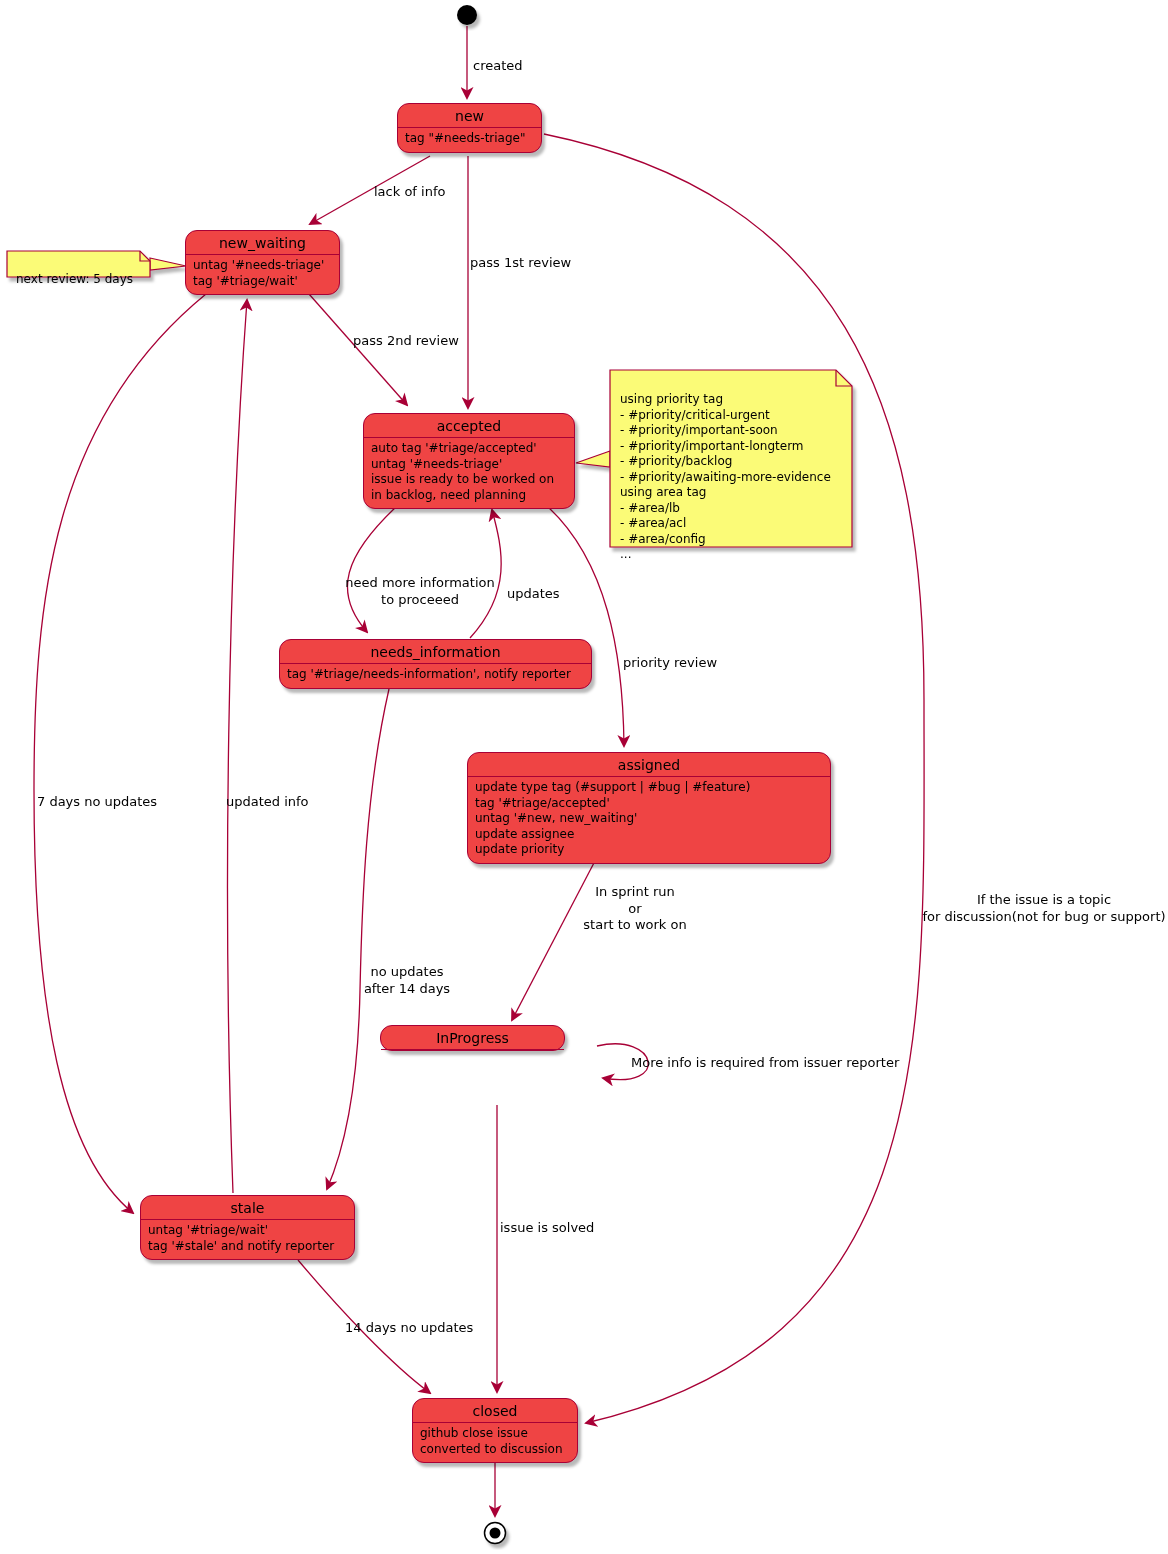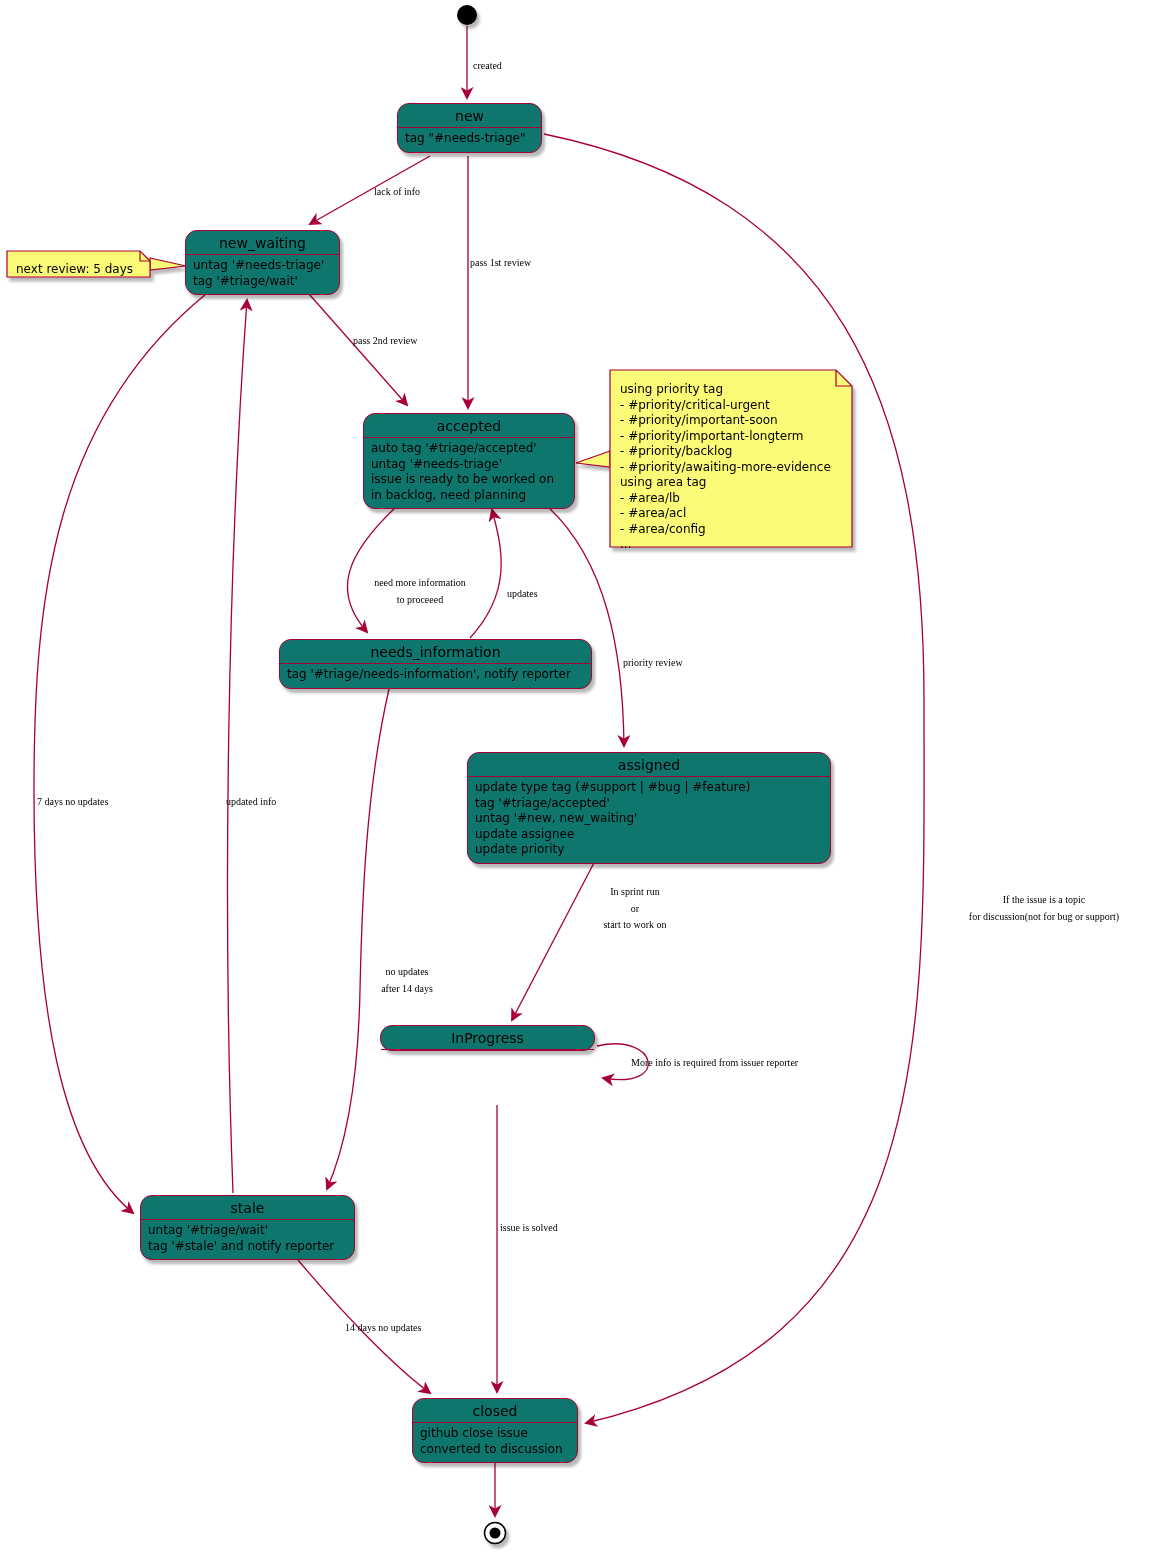--- a/index.html
+++ b/index.html
@@ -4,36 +4,36 @@
 <style>
   html,body { margin:0; padding:0; background:#ffffff; }
   .canvas {
     position:relative; width:1168px; height:1554px; background:#ffffff;
     font-family:"DejaVu Sans", sans-serif; color:#000;
     overflow:hidden;
   }
   .edges { position:absolute; left:0; top:0; width:1168px; height:1554px; }
   .state {
     position:absolute; box-sizing:border-box;
-    background:#0f766e; border:1.5px solid #A80036; border-radius:12px;
+    background:#ef4444; border:1.5px solid #A80036; border-radius:12px;
     box-shadow:3px 4px 3px rgba(0,0,0,0.28);
   }
   .state-title {
     font-size:14px; text-align:center; padding:4px 8px 3px;
     border-bottom:1px solid #A80036; white-space:pre;
   }
   .state-body {
     font-size:12px; line-height:15.5px; padding:3px 7px 5px; white-space:pre;
   }
   .note-text {
     position:absolute; font-size:12px; line-height:15.5px; white-space:pre;
-    padding:10px 8px;
+    padding:20px 8px;
   }
   .elabel {
-    position:absolute; font-size:10px; line-height:16.5px; white-space:pre;font-family:Liberation Serif, serif;
+    position:absolute; font-size:13px; line-height:16.5px; white-space:pre;
   }
   .elabel.center { text-align:center; }
 </style>
 </head>
 <body>
 
 <div class="canvas">
 
   <svg class="edges" width="1168" height="1554" viewBox="0 0 1168 1554" xmlns="http://www.w3.org/2000/svg">
     <defs>
@@ -123,21 +123,21 @@
 
   <div class="state" style="left:467px; top:752px; width:364px;">
     <div class="state-title">assigned</div>
     <div class="state-body">update type tag (#support | #bug | #feature)
 tag '#triage/accepted'
 untag '#new, new_waiting'
 update assignee
 update priority</div>
   </div>
 
-  <div class="state" style="left:380px; top:1025px; width:215px;">
+  <div class="state" style="left:380px; top:1025px; width:185px;">
     <div class="state-title">InProgress</div>
   </div>
 
   <div class="state" style="left:140px; top:1195px; width:215px;">
     <div class="state-title">stale</div>
     <div class="state-body">untag '#triage/wait'
 tag '#stale' and notify reporter</div>
   </div>
 
   <div class="state" style="left:412px; top:1398px; width:166px;">

